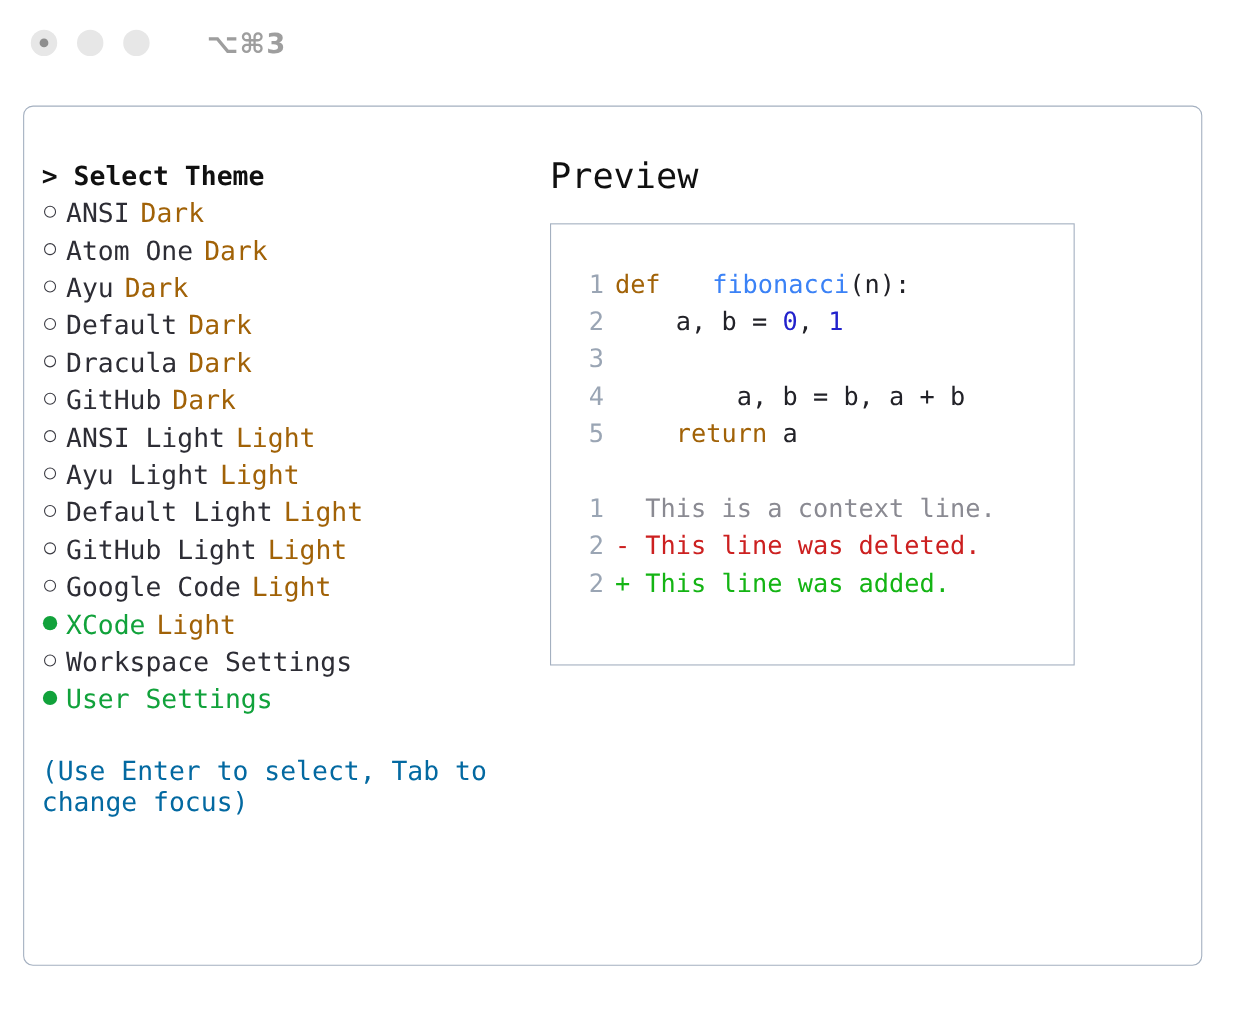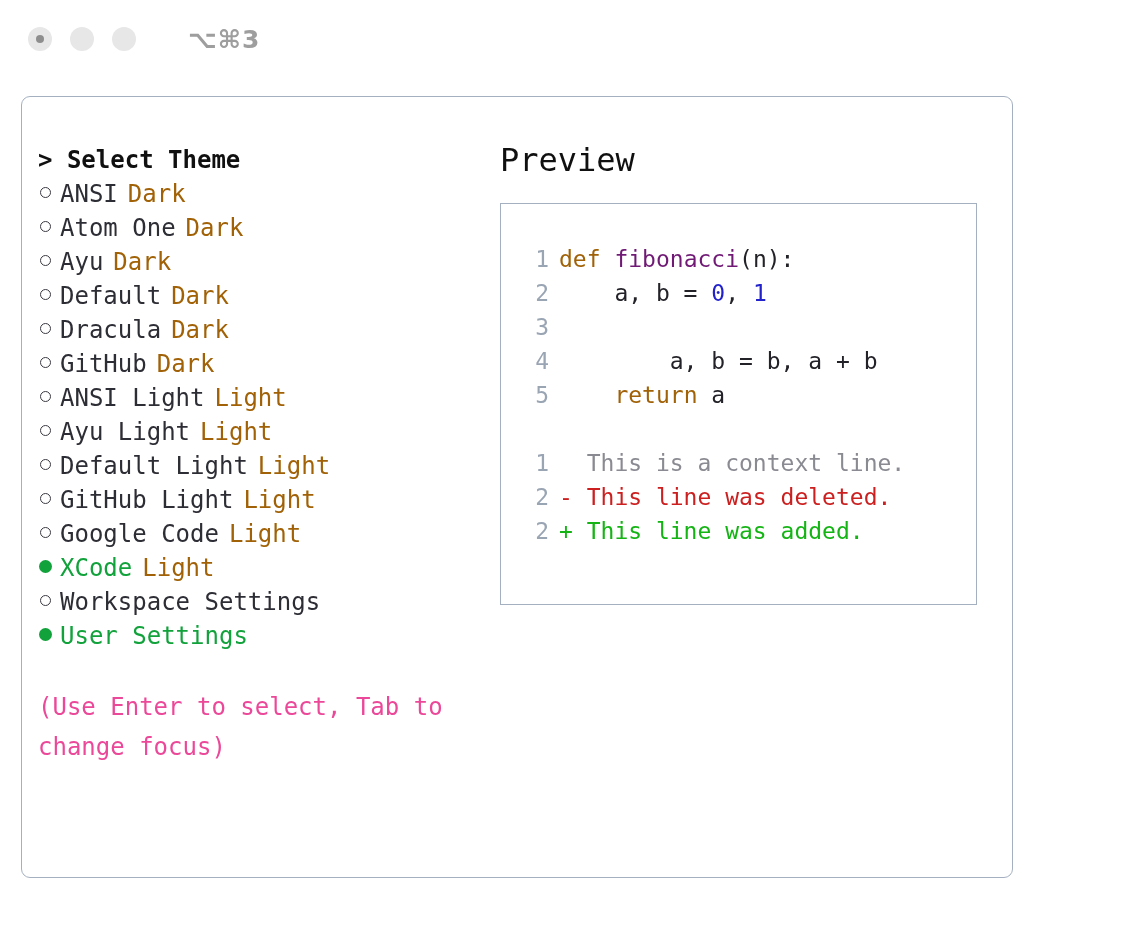--- a/index.html
+++ b/index.html
@@ -64,21 +64,21 @@
     font-weight: 700;
     color: #9e9e9e;
     letter-spacing: 1px;
   }
 
   
   .panel {
     position: absolute;
     left: 21px;
     top: 96px;
-    width: 992px;
+    width: 1072px;
     height: 782px;
     border: 1.6px solid #a4b0c0;
     border-radius: 9px;
     box-sizing: border-box;
     background: #ffffff;
   }
 
   .panel-inner {
     position: relative;
     width: 100%;
@@ -150,22 +150,22 @@
     font-size: 24px;
     line-height: 34px;
     color: #1d1d22;
     white-space: pre;
   }
 
   .hint {
     margin-top: 34px;
     font-family: "DejaVu Sans Mono", monospace;
     font-size: 24px;
-    line-height: 40px;
-    color: #ec4899;
+    line-height: 28px;
+    color: #0369a1;
     width: 410px;
   }
 
   
   .right-col {
     position: absolute;
     left: 478px;
     top: 46px;
     width: 500px;
   }
@@ -198,21 +198,21 @@
     display: inline-block;
     width: 34px;
     flex: 0 0 34px;
     text-align: right;
     color: #9aa5b4;
     margin-right: 10px;
   }
   .code-body { white-space: pre; }
 
   .tok-kw   { color: #a16207; text-align: right; }
-  .tok-fn   { color: #701a75; }
+  .tok-fn   { color: #3b82f6; margin-left: 33px; }
   .tok-call { color: #7a2dc4; }
   .tok-num  { color: #2222cc; }
   .tok-plain{ color: #222228; }
   .tok-ctx  { color: #8a8a92; }
   .tok-del  { color: #cc2020; }
   .tok-add  { color: #14b414; }
 
   .code-gap { height: 34px; }
 </style>
 </head>

